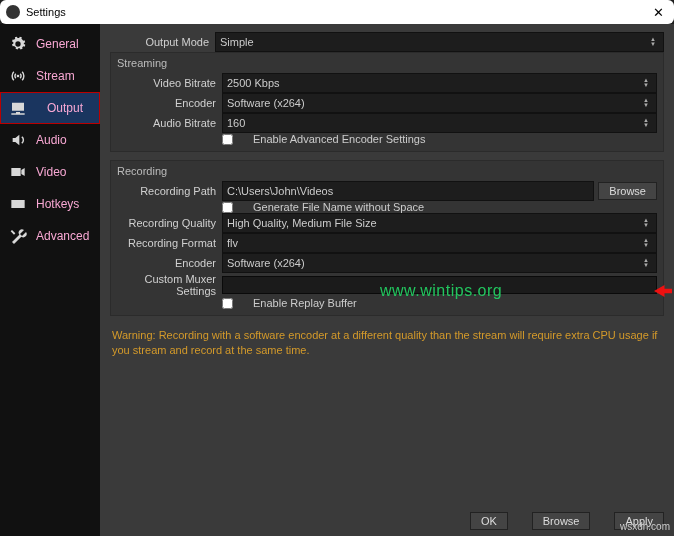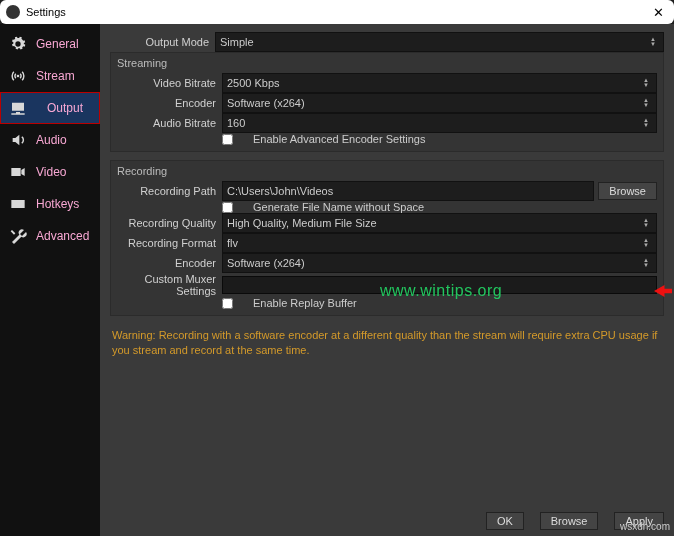--- a/index.html
+++ b/index.html
@@ -24,21 +24,21 @@
   flex: 1; height: 20px; background: #1d1d1d; color: #ccc; border: 1px solid #111;
   font-size: 11px; padding: 0 4px; line-height: 16px;
 }
 .combo, .spin { display: flex; align-items: center; justify-content: space-between; }
 .combo .arrows, .spin .arrows { width: 12px; display: flex; flex-direction: column; align-items: center; line-height: 5px; font-size: 6px; color: #aaa; gap: 1px; }
 .chk { display: flex; align-items: center; gap: 20px; font-size: 11px; color: #ccc; }
 .chk input { width: 11px; height: 11px; accent-color: #555; }
 .btn { background: #444; border: 1px solid #222; color: #ddd; font-size: 11px; padding: 2px 10px; cursor: pointer; }
 .muxer { height: 18px; background: #1b1b1b; border: 1px solid #0a0a0a; flex: 1; }
 .warn { color: #d49a2a; font-size: 11px; padding: 4px 2px; line-height: 1.35; }
-.bottombar { position: absolute; bottom: 6px; right: 10px; display: flex; gap: 16px; align-items: center; }
+.bottombar { position: absolute; bottom: 6px; right: 10px; display: flex; gap: 24px; align-items: center; }
 .watermark { position: absolute; color: #22c55e; font-size: 16px; left: 280px; top: 258px; pointer-events: none; letter-spacing: .5px; }
 .wm2 { position: absolute; right: 4px; bottom: 4px; color: #ccc; font-size: 10px; pointer-events: none; }
 .red-arrow { position: absolute; right: 2px; top: 260px; }
 .red-arrow svg { width: 18px; height: 14px; }
 </style>
 </head>
 <body>
 
 <div class="titlebar">
   <div class="tb-icon"></div>

